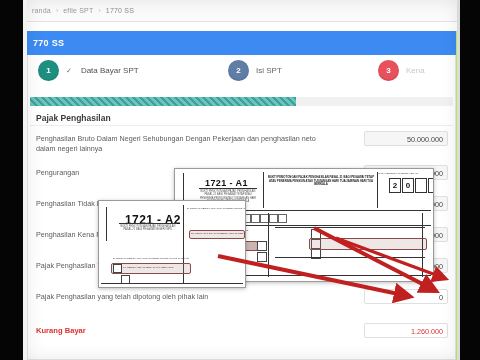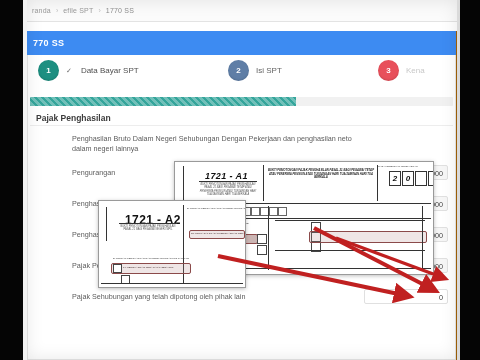--- a/index.html
+++ b/index.html
@@ -11,21 +11,21 @@
   }
   
   #frame{position:relative;width:480px;height:360px;background:#0a0a0a;overflow:hidden;}
   #letter-left{position:absolute;left:0;top:0;width:23px;height:360px;background:#050505;z-index:30;}
   #letter-right{position:absolute;right:0;top:0;width:20px;height:360px;background:#050505;z-index:30;}
   #edge-l{position:absolute;left:23px;top:0;width:4px;height:360px;background:#f2f2f2;z-index:29;}
   #edge-r{position:absolute;left:457px;top:0;width:3px;height:360px;background:#dadada;z-index:29;}
 
   #page{
     position:absolute;left:26px;top:0;width:432px;height:360px;
-    background:#a16207;overflow:hidden;
+    background:#bef264;overflow:hidden;
     filter:blur(0.25px);
   }
 
   
   .crumbbar{
     position:absolute;left:0;top:0;width:432px;height:22px;
     background:#fbfbfb;border-bottom:1px solid #e3e3e3;
     display:flex;align-items:center;padding-left:6px;box-sizing:border-box;
   }
   .crumb{font-size:7px;color:#8d8d8d;letter-spacing:.2px;white-space:nowrap;}
@@ -81,21 +81,21 @@
   }
 
   
   .sectitle{
     position:absolute;left:8px;top:58px;font-size:8.5px;color:#3c3c3c;font-weight:700;
   }
   .sec-rule{position:absolute;left:2px;top:70px;width:423px;height:1px;background:#ededed;}
 
   
   .rows{position:absolute;left:0;top:76px;width:427px;}
-  .row{position:relative;height:31px;margin-left:36px;}
+  .row{position:relative;height:31px;}
   .row .rlabel{
     position:absolute;left:8px;top:3px;width:300px;
     font-size:7.2px;color:#5c5c5c;line-height:9.5px;
   }
   .row .rlabel.red{color:#e03030;font-weight:700;font-size:7.6px;}
   .rval{
     position:absolute;right:7px;top:0px;width:84px;height:15px;
     background:#ffffff;border:1px solid #e0e0e0;border-radius:2px;
     font-size:7.2px;color:#3a3a3a;text-align:right;
     padding:0 4px;line-height:15px;box-sizing:border-box;
@@ -104,21 +104,21 @@
   .rval.shaded{background:#f6f6f6;color:#444;}
   .rval.red{color:#e03030;background:#ffffff;}
   .rval.zero{background:#ffffff;}
 
   
   .formimg{
     position:absolute;background:#ffffff;border:1px solid #9a9a9a;
     box-shadow:0 1px 4px rgba(0,0,0,.25);overflow:hidden;
     z-index:12;
   }
-  #form-a1{left:148px;top:161px;width:258px;height:112px;font-style:italic;}
+  #form-a1{left:148px;top:168px;width:258px;height:112px;}
   #form-a2{left:72px;top:200px;width:146px;height:86px;z-index:14;}
 
   .fi-title{position:absolute;font-weight:700;color:#111;letter-spacing:.4px;}
   #form-a1 .fi-title{left:30px;top:9px;font-size:9px;}
   #form-a2 .fi-title{left:26px;top:12px;font-size:12px;}
   .fi-sub{position:absolute;font-size:2.6px;color:#555;line-height:3.4px;text-align:center;}
   #form-a1 .fi-sub{left:24px;top:21px;width:58px;}
   #form-a2 .fi-sub{left:20px;top:24px;width:58px;}
 
   .fi-hdrtext{position:absolute;left:92px;top:7px;width:108px;font-size:2.8px;color:#222;text-align:center;line-height:3.6px;font-weight:700;}
@@ -186,20 +186,21 @@
         <div class="progfill" id="progfill" style="width: 63%;"></div>
       </div>
 
       <div class="sectitle">Pajak Penghasilan</div>
       <div class="sec-rule"></div>
 
       <div class="rows">
 
         <div class="row" style="height:34px">
           <div class="rlabel">Penghasilan Bruto Dalam Negeri Sehubungan Dengan Pekerjaan dan penghasilan neto dalam negeri lainnya</div>
+          <div class="rval shaded">50.000.000</div>
         </div>
 
         <div class="row">
           <div class="rlabel">Pengurangan</div>
           <div class="rval shaded">500.000</div>
         </div>
 
         <div class="row">
           <div class="rlabel">Penghasilan Tidak Kena Pajak</div>
           <div class="rval shaded">54.300.000</div>
@@ -209,24 +210,28 @@
           <div class="rlabel">Penghasilan Kena Pajak</div>
           <div class="rval shaded">25.200.000</div>
         </div>
 
         <div class="row">
           <div class="rlabel">Pajak Penghasilan Terutang</div>
           <div class="rval shaded">1.260.000</div>
         </div>
 
         <div class="row" style="height:34px">
-          <div class="rlabel">Pajak Sehubungan yang telah dipotong oleh pihak lain</div>
+          <div class="rlabel">Pajak Penghasilan yang telah dipotong oleh pihak lain</div>
           <div class="rval zero">0</div>
         </div>
 
+        <div class="row">
+          <div class="rlabel red">Kurang Bayar</div>
+          <div class="rval red">1.260.000</div>
+        </div>
 
       </div>
 
     </div>
 
     <div class="formimg" id="form-a1">
       <div class="fi-vrule" style="left:8px;top:4px;width:.8px;height:34px;"></div>
       <div class="fi-title">1721 - A1</div>
       <div class="fi-hrule" style="left:24px;top:19px;width:58px;"></div>
       <div class="fi-sub">BUKTI PEMOTONGAN PAJAK PENGHASILAN PASAL 21 BAGI PEGAWAI TETAP ATAU PENERIMA PENSIUN ATAU TUNJANGAN HARI TUA/JAMINAN HARI TUA BERKALA</div>

